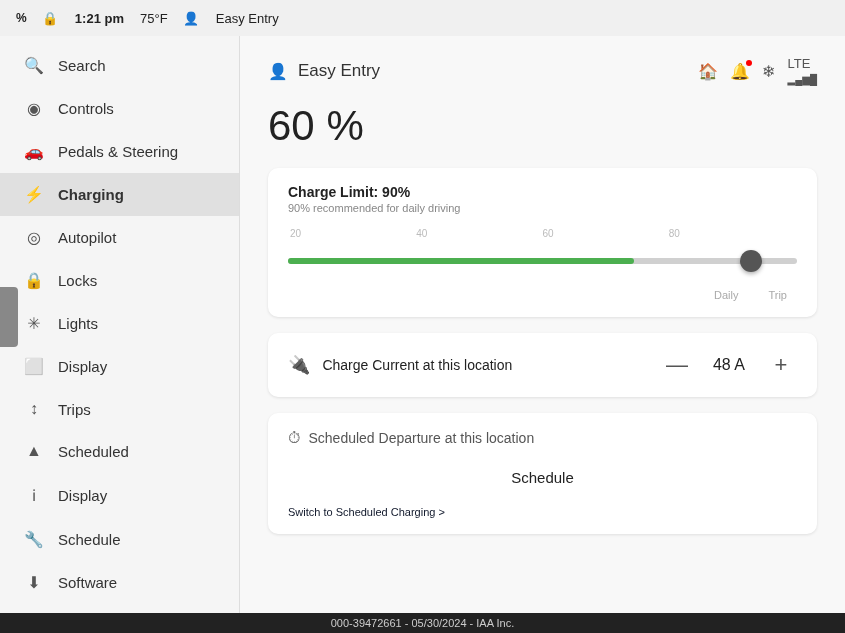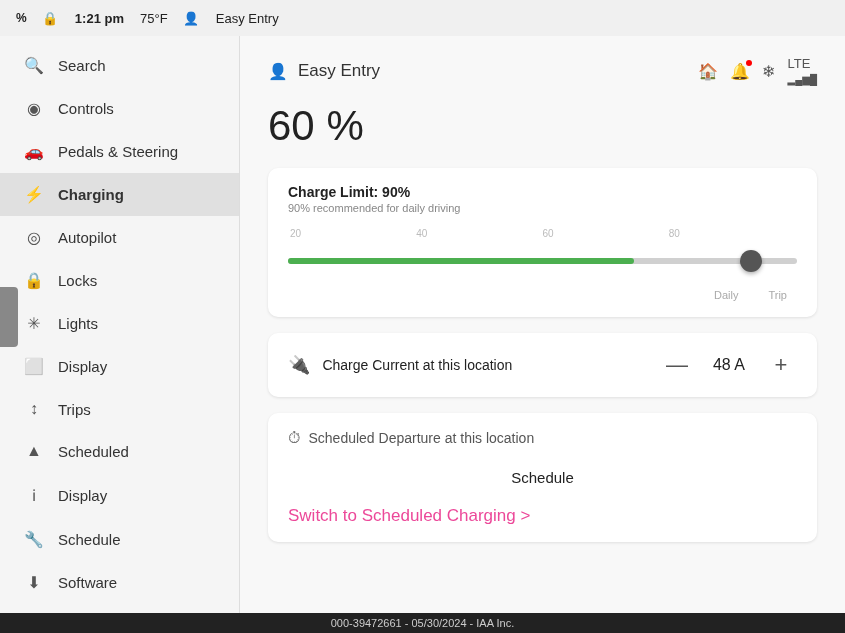--- a/index.html
+++ b/index.html
@@ -249,22 +249,22 @@
     .scheduled-title-icon { font-size: 16px; }
     .schedule-btn {
       text-align: center;
       font-size: 15px;
       font-weight: 500;
       color: #222;
       padding: 8px 0;
       margin-bottom: 12px;
     }
     .switch-link {
-      font-size: 17px;
-      color: #ec4899;
+      font-size: 11px;
+      color: #0f172a;
       cursor: pointer;
     }
 
     
     .footer-bar {
       background: #222;
       height: 20px;
       display: flex;
       align-items: center;
       justify-content: center;

